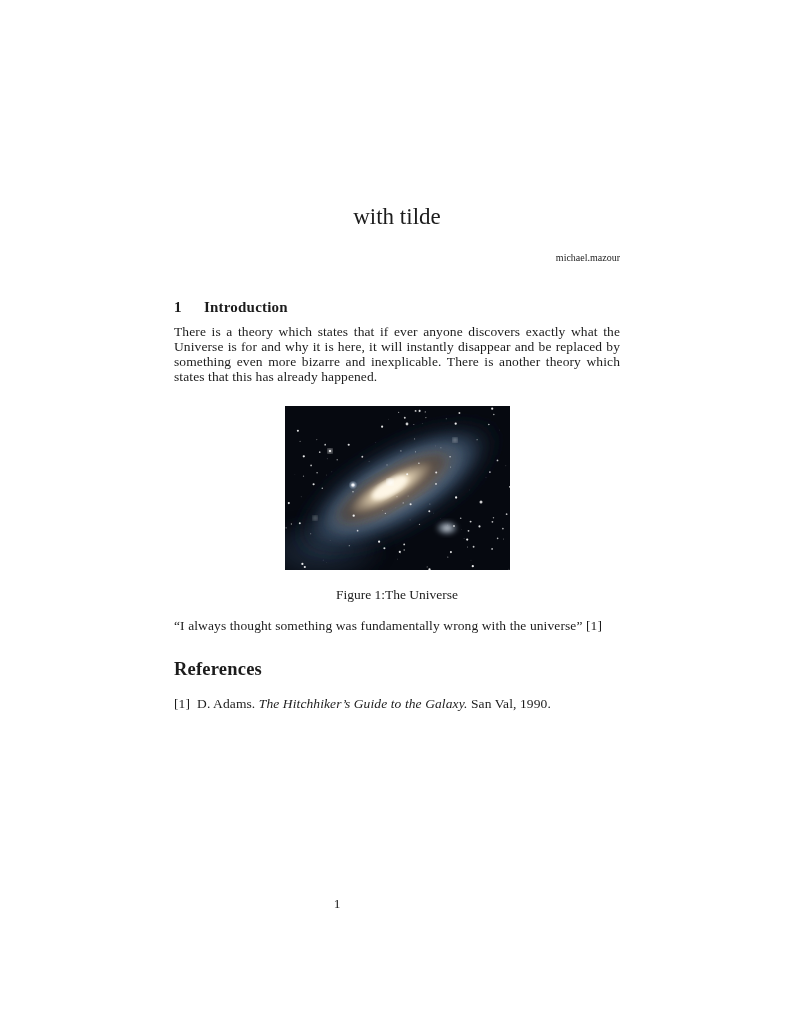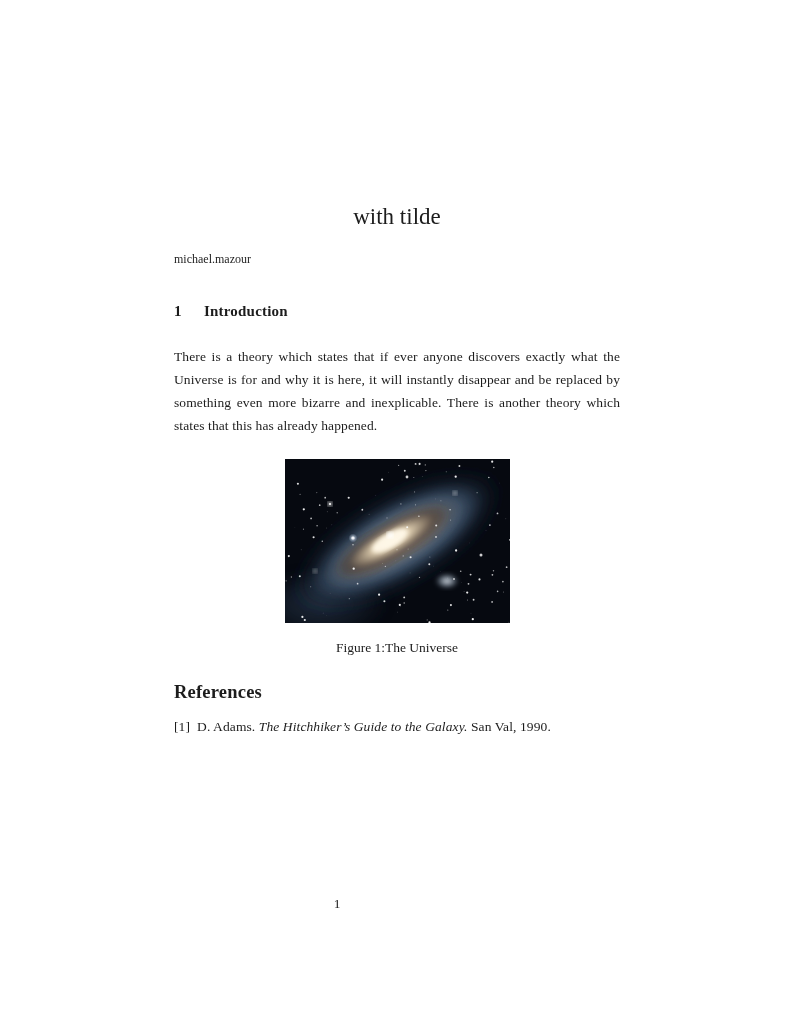--- a/index.html
+++ b/index.html
@@ -17,42 +17,42 @@
     width:446px;
   }
   .doc-title{
     margin-top:204px;
     text-align:center;
     font-size:23px;
     font-weight:400;
   }
   .doc-author{
     margin-top:22px;
-    text-align:left;
-    font-size:12px;
+    text-align:right;
+    font-size:10px;
   }
   .doc-date{
     margin-top:17px;
     text-align:center;
     font-size:15px;
   }
   .section-heading{
     margin-top:36px;
     font-size:15px;
     font-weight:700;
     letter-spacing:0.2px;
   }
   .section-heading .sec-num{
     display:inline-block;
     width:30px;
   }
   .body-par{
-    margin-top:25px;
-    font-size:13.5px;
-    line-height:23px;
+    margin-top:8px;
+    font-size:13.5px;
+    line-height:15px;
     text-align:justify;
     letter-spacing:0.1px;
   }
   .figure-block{
     margin-top:22px;
     text-align:center;
   }
   .galaxy-frame{
     display:inline-block;
     width:225px;height:164px;
@@ -290,20 +290,21 @@
               <circle cx="223.9" cy="163.2" r="0.48" fill="#ffffff" opacity="0.39"></circle>
             </g>
         </svg>
       </span>
       <div class="figure-caption">
         <span class="cap-label">Figure 1:</span><span>The Universe</span>
       </div>
     </div>
 
 
+    <div class="quote-par">“I always thought something was fundamentally wrong with the universe” [1]</div>
 
     <div class="references-heading">References</div>
 
     <div class="ref-entry">
       <span class="ref-marker">[1]</span><span>D. Adams.</span>
       <span class="italic">The Hitchhiker’s Guide to the Galaxy.</span>
       <span>San Val, 1990.</span>
     </div>
 
   </div>

